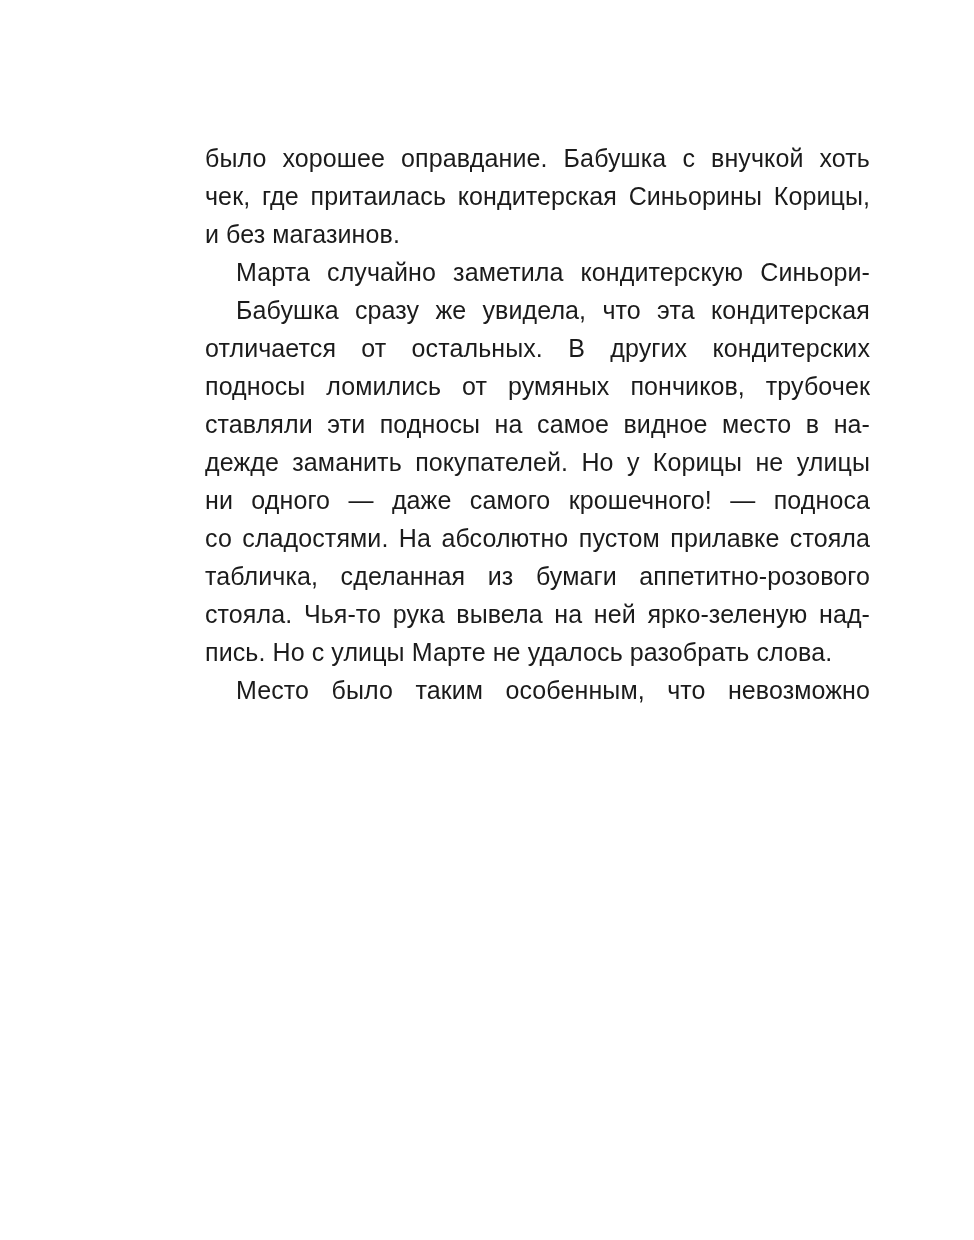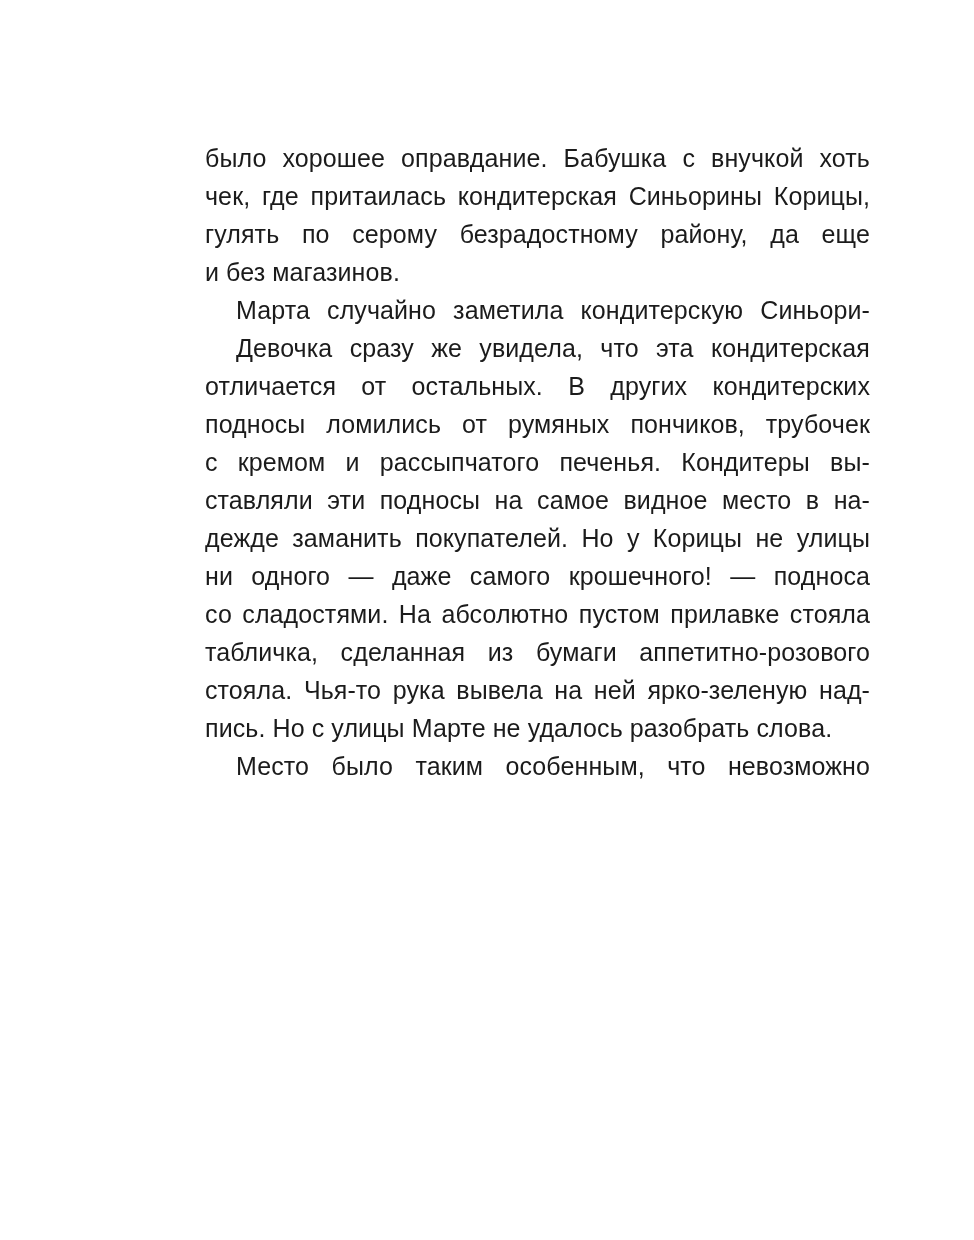--- a/index.html
+++ b/index.html
@@ -50,31 +50,29 @@
 </style>
 </head>
 <body>
 
 <div class="page">
 
   <div class="text-block">
       <div class="paragraph">
         <div class="line">было хорошее оправдание. Бабушка с внучкой хоть</div>
         <div class="line">чек, где притаилась кондитерская Синьорины Корицы,</div>
-        <div class="line">гулять по серому безрадостному району, да еще</div>
         <div class="line last">и без магазинов.</div>
       </div>
       <div class="paragraph">
         <div class="line indent">Марта случайно заметила кондитерскую Синьори-</div>
       </div>
       <div class="paragraph">
-        <div class="line indent">Девочка сразу же увидела, что эта кондитерская</div>
+        <div class="line indent">Бабушка сразу же увидела, что эта кондитерская</div>
         <div class="line">отличается от остальных. В других кондитерских</div>
         <div class="line">подносы ломились от румяных пончиков, трубочек</div>
-        <div class="line">с кремом и рассыпчатого печенья. Кондитеры вы-</div>
         <div class="line">ставляли эти подносы на самое видное место в на-</div>
         <div class="line">дежде заманить покупателей. Но у Корицы не улицы</div>
         <div class="line">ни одного — даже самого крошечного! — подноса</div>
         <div class="line">со сладостями. На абсолютно пустом прилавке стояла</div>
         <div class="line">табличка, сделанная из бумаги аппетитно-розового</div>
         <div class="line">стояла. Чья-то рука вывела на ней ярко-зеленую над-</div>
         <div class="line last">пись. Но с улицы Марте не удалось разобрать слова.</div>
       </div>
       <div class="paragraph">
         <div class="line indent">Место было таким особенным, что невозможно</div>

